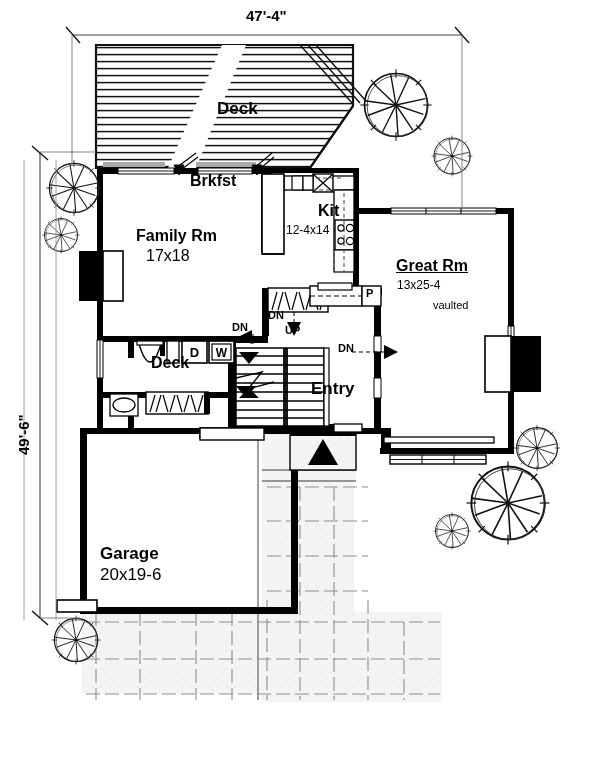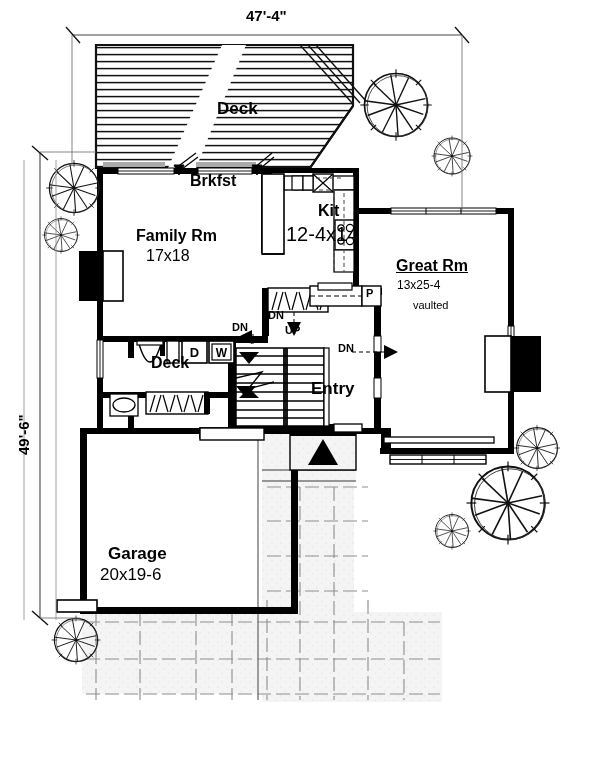--- a/index.html
+++ b/index.html
@@ -5,21 +5,21 @@
   html,body{margin:0;padding:0;background:#ffffff;}
   body{
     width:600px;height:765px;position:relative;overflow:hidden;
     font-family:"Liberation Sans", sans-serif;color:#000;
   }
   #plan{position:absolute;left:0;top:0;width:600px;height:765px;}
   .lbl{position:absolute;white-space:nowrap;font-family:"Liberation Sans",sans-serif;font-weight:bold;color:#000;line-height:1.05;}
   .lbl.room{font-size:15px;}
   .lbl.dim{font-size:15px;font-weight:bold;}
   .lbl.small{font-size:11px;font-weight:bold;}
-  .lbl.tiny{font-size:9px;font-weight:normal;}
+  .lbl.tiny{font-size:9px;font-weight:normal;margin-left:20px;}
   .lbl.norm{font-weight:normal;}
   .vert{transform-origin:left top;transform:rotate(-90deg);}
 </style>
 </head>
 <body>
 
 <svg id="plan" viewBox="0 0 600 765" xmlns="http://www.w3.org/2000/svg">
 
   <defs>
 
@@ -445,30 +445,30 @@
 <div class="lbl dim vert" style="left:16px;top:455px;">49'-6"</div>
 
 <div class="lbl room" style="left:176px;top:100px;font-size:17px;margin-left:41px;">Deck</div>
 
 <div class="lbl room" style="left:190px;top:173px;font-size:16px;">Brkfst</div>
 
 <div class="lbl room" style="left:136px;top:228px;font-size:16px;">Family Rm</div>
 <div class="lbl room norm" style="left:146px;top:248px;font-size:16px;">17x18</div>
 
 <div class="lbl room" style="left:306px;top:203px;font-size:16px;margin-left:12px;">Kit</div>
-<div class="lbl room norm" style="left:286px;top:224px;font-size:20px;">12-4x14</div>
+<div class="lbl room norm" style="left:286px;top:224px;font-size:12px;">12-4x14</div>
 
 <div class="lbl room" style="left:396px;top:258px;font-size:16px;text-decoration:underline;">Great  Rm</div>
 <div class="lbl room norm" style="left:397px;top:279px;font-size:12px;">13x25-4</div>
 <div class="lbl tiny" style="left:413px;top:300px;font-size:11px;font-weight:normal;">vaulted</div>
 
 <div class="lbl room" style="left:151px;top:355px;font-size:16px;">Deck</div>
 
 <div class="lbl room" style="left:311px;top:380px;font-size:17px;">Entry</div>
 
-<div class="lbl room" style="left:100px;top:545px;font-size:17px;margin-left:8px;">Garage</div>
+<div class="lbl room" style="left:100px;top:545px;font-size:17px;">Garage</div>
 <div class="lbl room norm" style="left:100px;top:566px;font-size:17px;">20x19-6</div>
 
 <div class="lbl small" style="left:232px;top:322px;">DN</div>
 <div class="lbl small" style="left:268px;top:310px;">DN</div>
 <div class="lbl small" style="left:285px;top:325px;">UP</div>
 <div class="lbl small" style="left:338px;top:343px;">DN</div>
 <div class="lbl small" style="left:366px;top:288px;font-size:11px;">P</div>
 
 </body></html>

